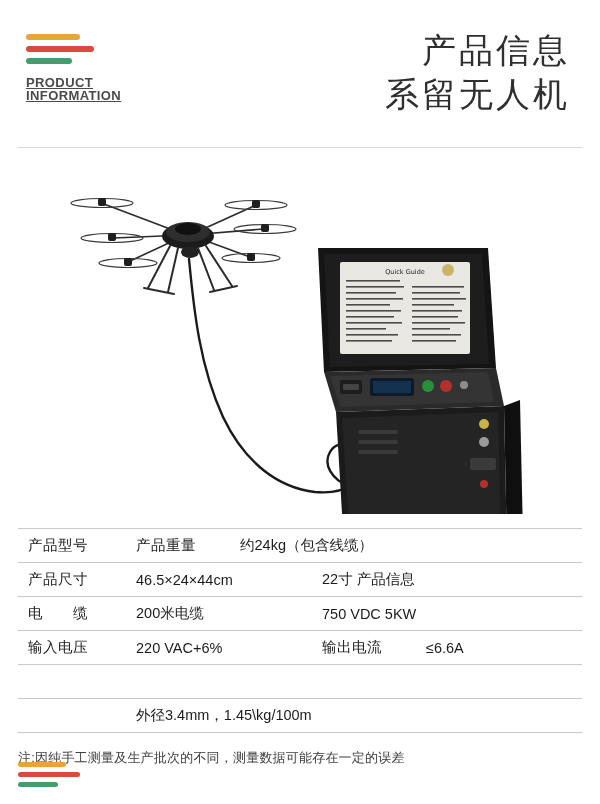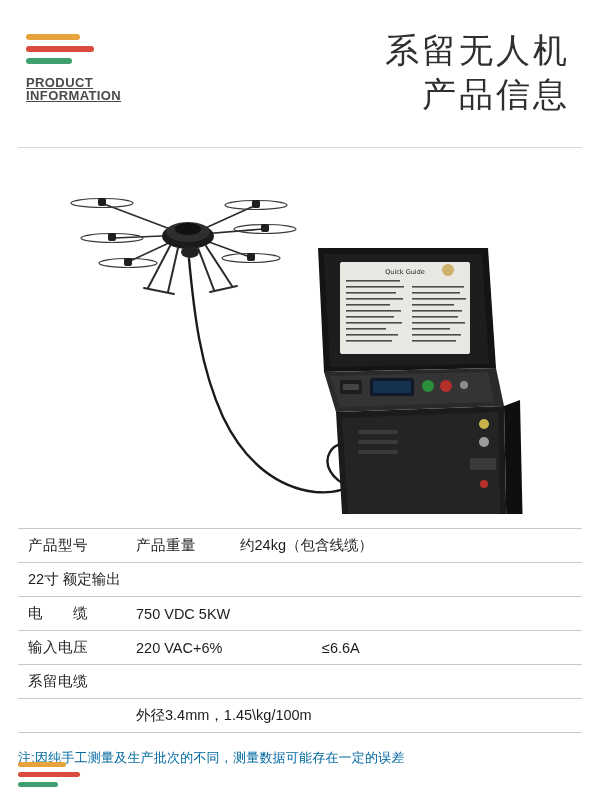--- a/index.html
+++ b/index.html
@@ -116,21 +116,21 @@
   .lbl2 { width: 104px; flex: none; letter-spacing: 0.5px; }
   .val2 { flex: 1 1 auto; }
   .val-wide { flex: 1 1 auto; }
   .center-note {
     padding-left: 118px;
   }
 
   .footnote {
     margin: 9px 18px 14px 18px;
     font-size: 13px;
-    color: #0369a1;
+    color: #404040;
     letter-spacing: 0.2px;
   }
 
   .bottom-bars {
     position: absolute;
     left: 18px;
     bottom: 12px;
     width: 70px;
   }
   .bbar {
@@ -153,22 +153,22 @@
         <div class="bar b1"></div>
         <div class="bar b2"></div>
         <div class="bar b3"></div>
       </div>
       <div class="brand-text">
         <div>PRODUCT</div>
         <div>INFORMATION</div>
       </div>
     </div>
     <div class="title-block">
+      <div class="title-line">产品信息</div>
       <div class="title-line">系留无人机</div>
-      <div class="title-line">产品信息</div>
     </div>
     <div class="header-rule"></div>
   </div>
 
   <div class="hero">
     <svg class="hero-scene" viewBox="0 0 564 352" preserveAspectRatio="xMidYMid meet">
       <rect x="0" y="0" width="564" height="352" fill="#ffffff"></rect>
 
       <g stroke="#2b2b2b" stroke-width="1.6" fill="none" stroke-linecap="round">
 
@@ -286,36 +286,39 @@
 
   <div class="specs">
 
     <div class="spec-row">
       <div class="cell lbl">产品型号</div>
       <div class="cell lbl2">产品重量</div>
       <div class="cell val2">约24kg（包含线缆）</div>
     </div>
 
     <div class="spec-row">
-      <div class="cell val-wide">22寸 额定输出</div>
+      <div class="cell lbl">产品尺寸</div>
+      <div class="cell val half">46.5×24×44cm</div>
+      <div class="cell val-wide">22寸 产品信息</div>
     </div>
 
     <div class="spec-row">
       <div class="cell lbl">电　　缆</div>
+      <div class="cell val half">200米电缆</div>
       <div class="cell val2">750 VDC 5KW</div>
     </div>
 
     <div class="spec-row">
       <div class="cell lbl">输入电压</div>
       <div class="cell val half">220 VAC+6%</div>
+      <div class="cell lbl2">输出电流</div>
       <div class="cell val2">≤6.6A</div>
     </div>
 
     <div class="spec-row">
-      <div class="cell lbl">系留电缆</div>
     </div>
 
     <div class="spec-row">
       <div class="cell center-note val-wide">外径3.4mm，1.45\kg/100m</div>
     </div>
 
   </div>
 
   <div class="footnote">注:因纯手工测量及生产批次的不同，测量数据可能存在一定的误差</div>
 

